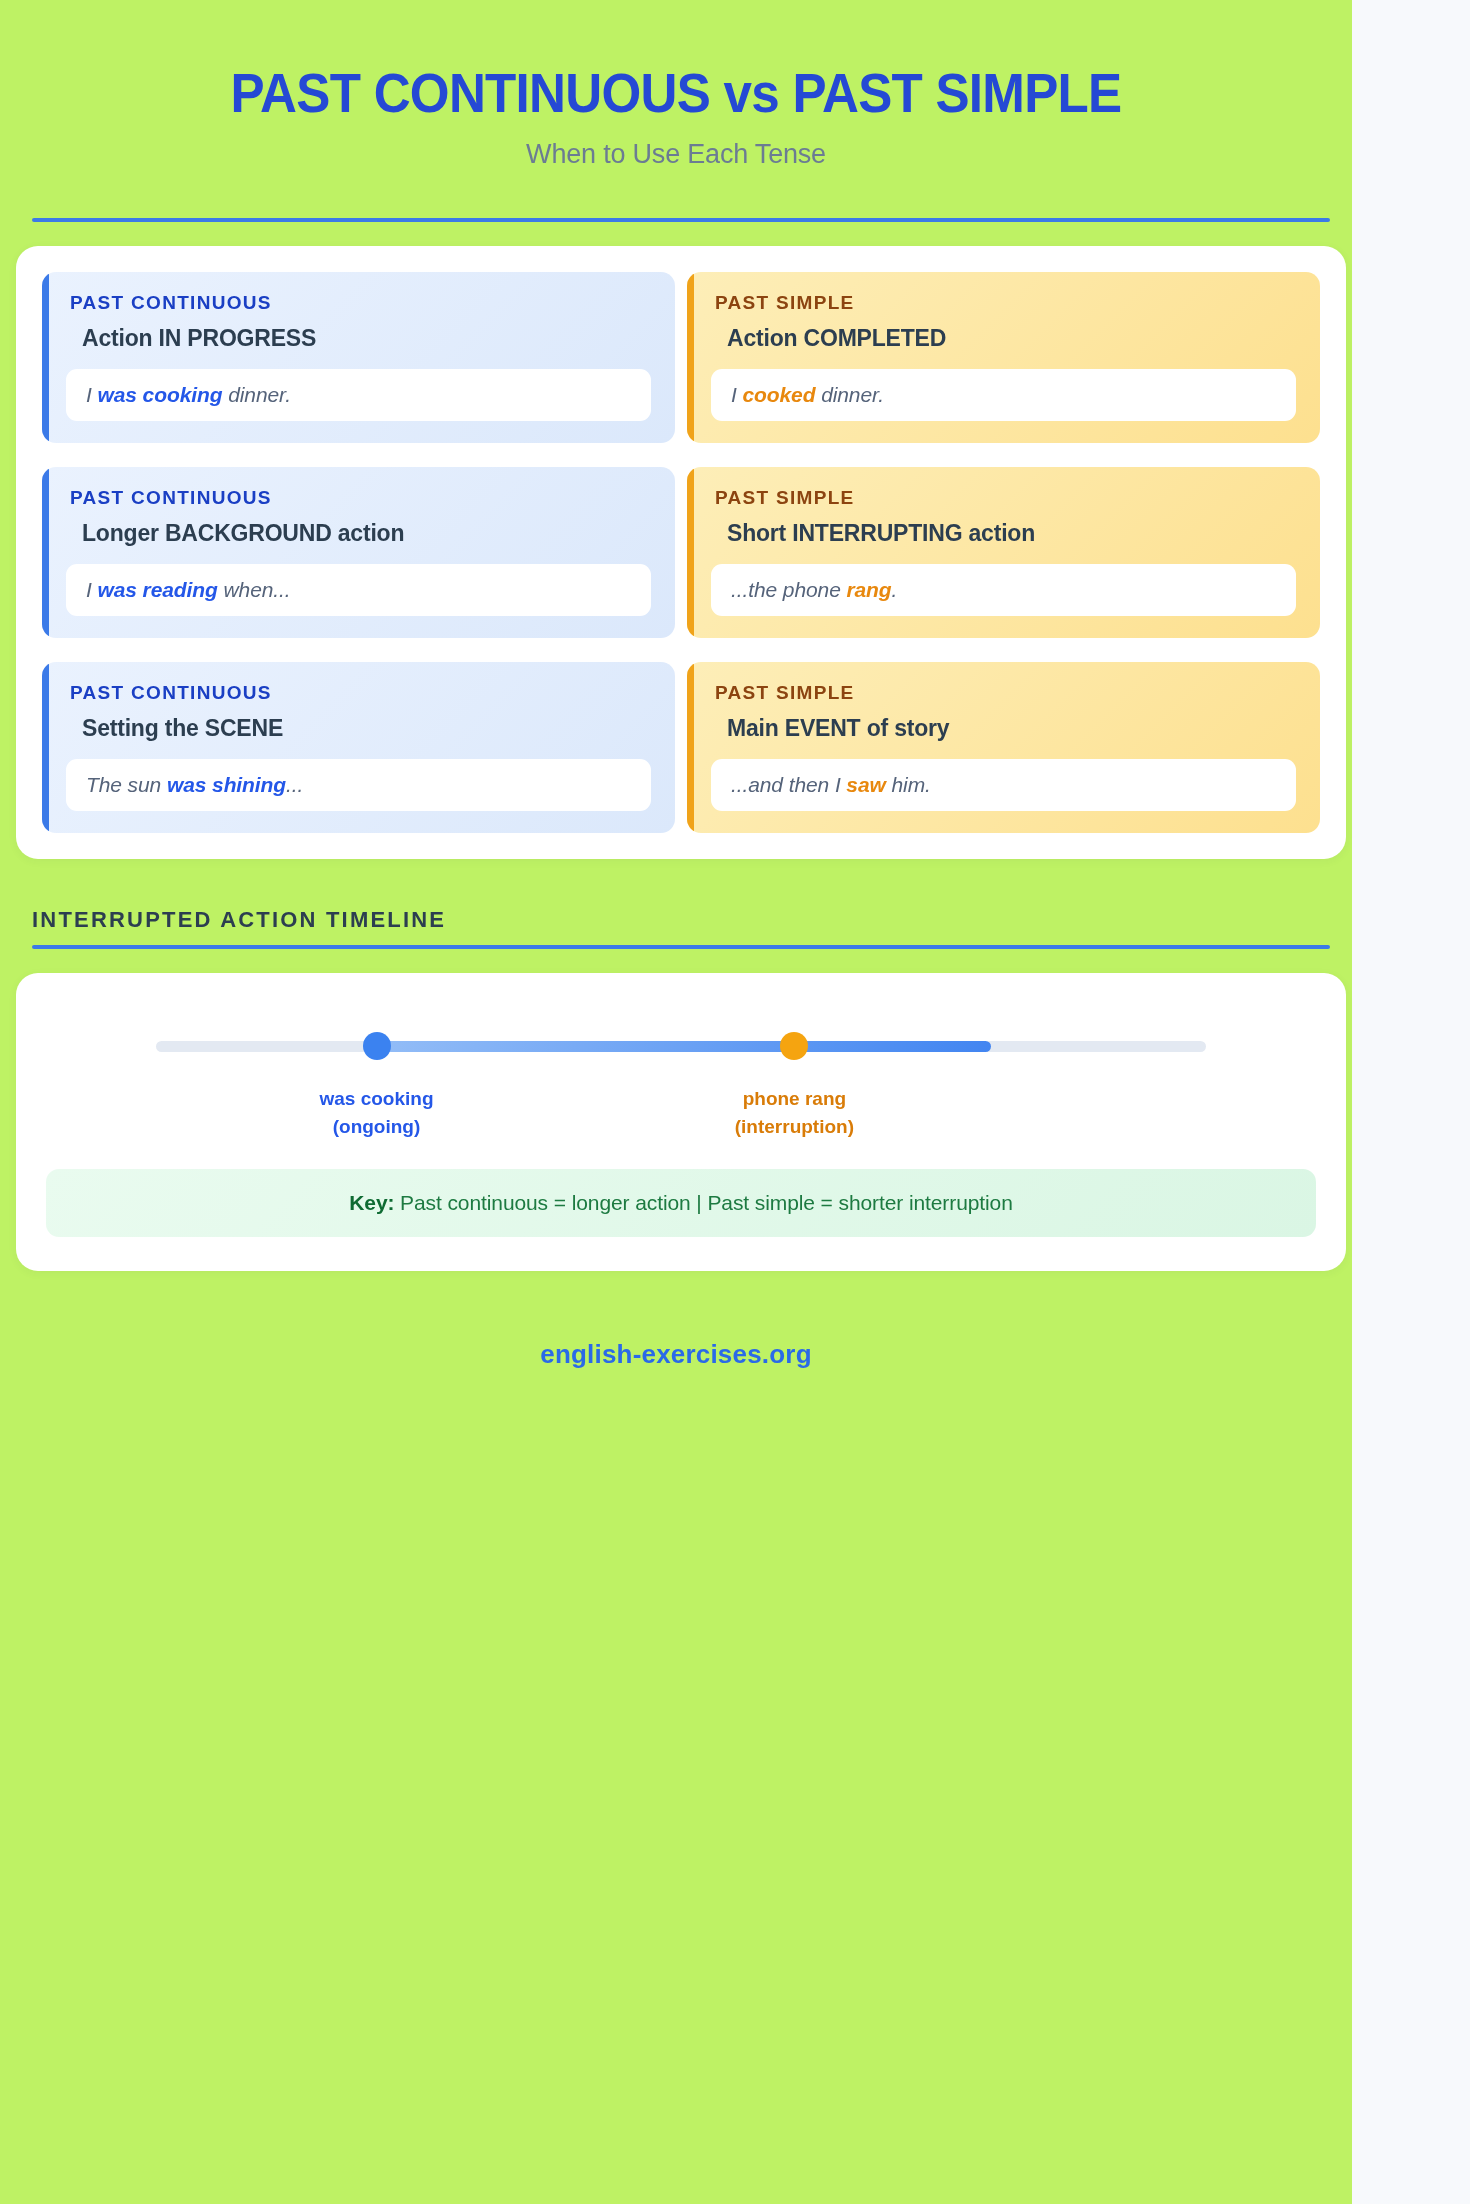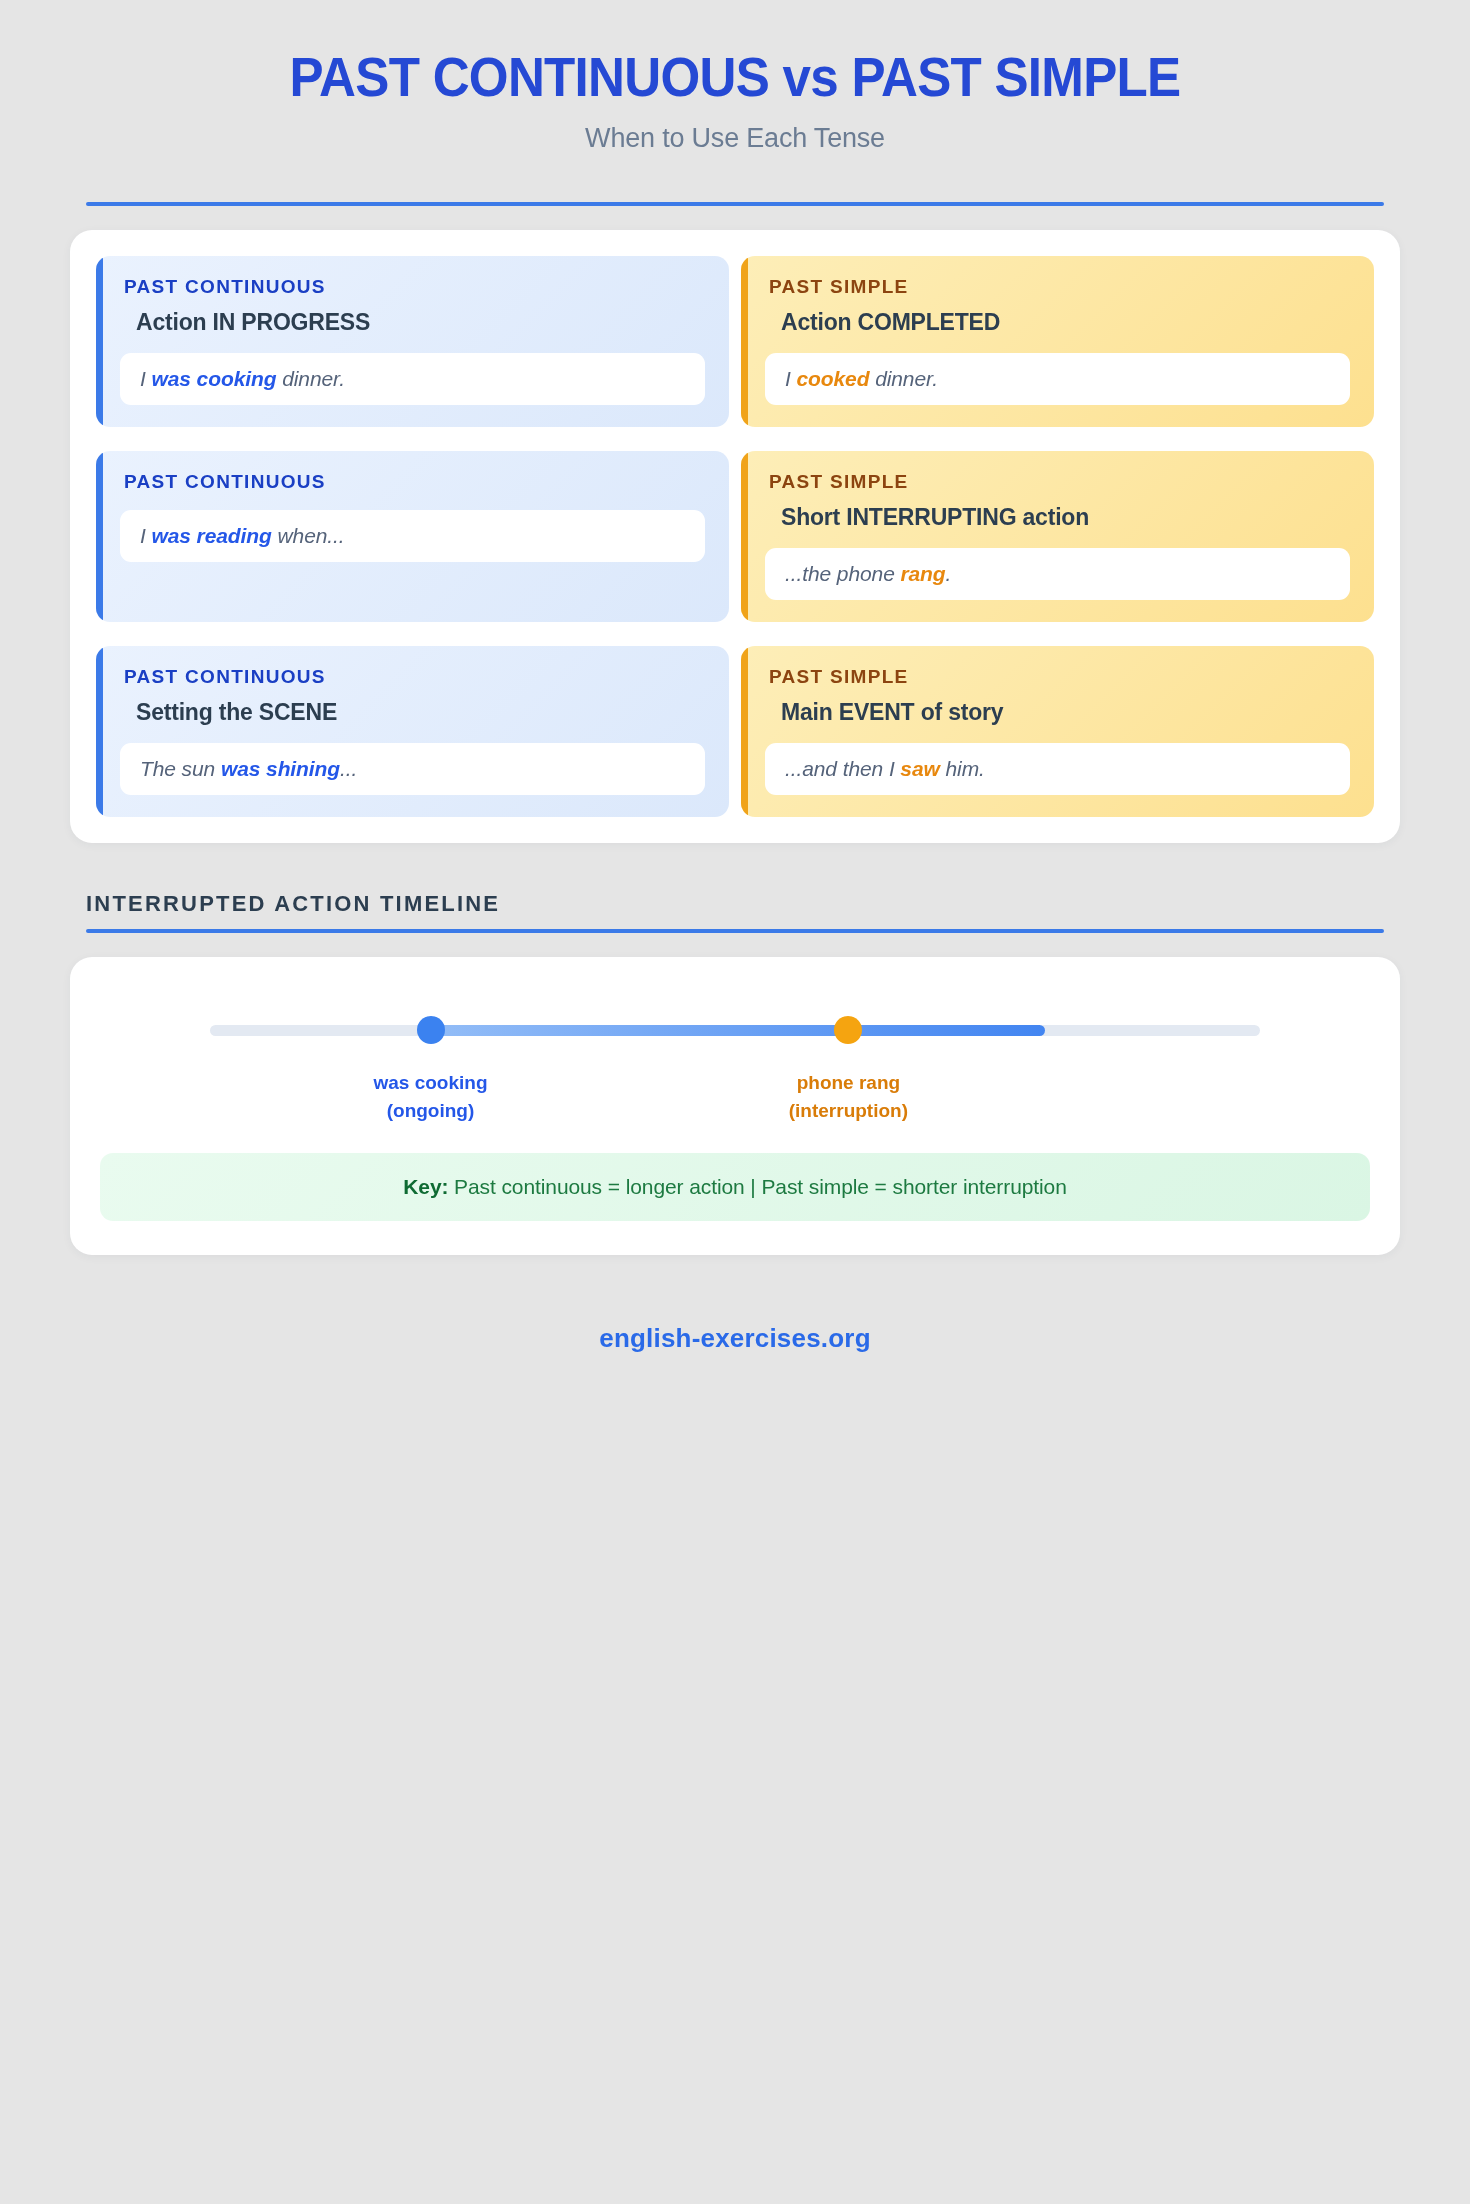--- a/index.html
+++ b/index.html
@@ -6,24 +6,24 @@
 
   html, body {
     width: 1470px;
     height: 2204px;
     background: #f7f9fc;
     font-family: "Liberation Sans", sans-serif;
     -webkit-font-smoothing: antialiased;
   }
 
   .page {
-    width: 1470px;
+    width: 1352px;
     min-height: 2204px;
-    background: #e5e5e5;
-    padding: 0;
+    background: #bef264;
+    padding: 16px;
     position: relative;
   }
 
   
   .header {
     padding-top: 48px;
     text-align: center;
   }
   .main-title {
     font-size: 55px;
@@ -242,20 +242,21 @@
         <div class="card amber">
           <div class="card-label">PAST SIMPLE</div>
           <div class="card-sub">Action COMPLETED</div>
           <div class="example-box"><span>I </span><b>cooked</b><span> dinner.</span></div>
         </div>
       </div>
 
       <div class="cmp-row">
         <div class="card blue">
           <div class="card-label">PAST CONTINUOUS</div>
+          <div class="card-sub">Longer BACKGROUND action</div>
           <div class="example-box"><span>I </span><b>was reading</b><span> when...</span></div>
         </div>
         <div class="card amber">
           <div class="card-label">PAST SIMPLE</div>
           <div class="card-sub">Short INTERRUPTING action</div>
           <div class="example-box"><span>...the phone </span><b>rang</b><span>.</span></div>
         </div>
       </div>
 
       <div class="cmp-row">

